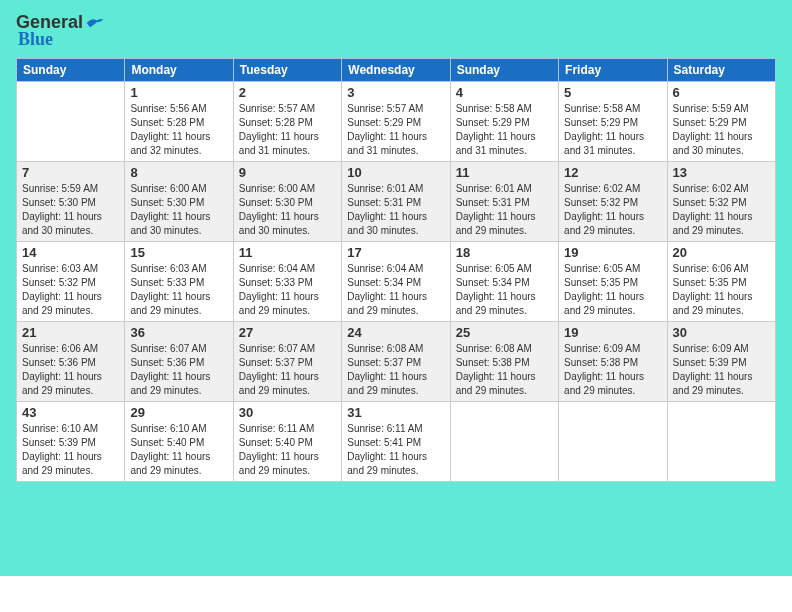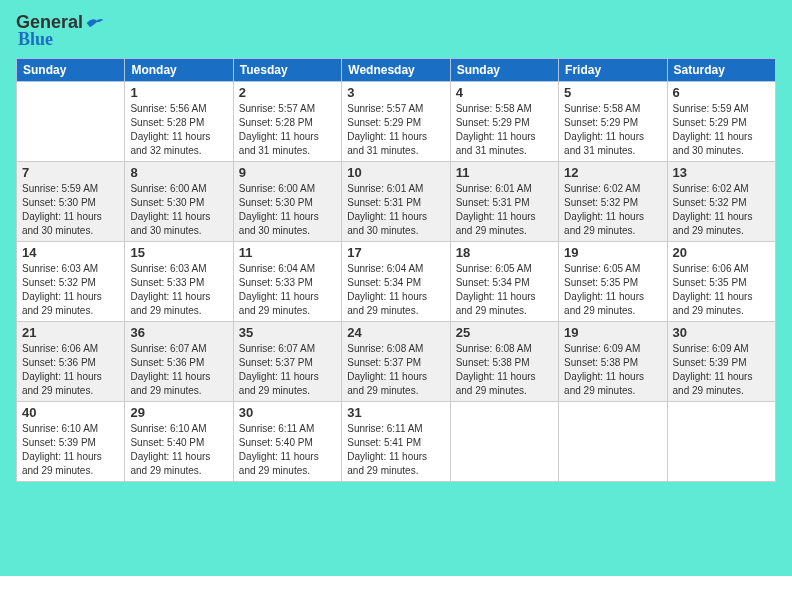--- a/index.html
+++ b/index.html
@@ -294,21 +294,21 @@
 and 29 minutes.</div>
           </td>
           <td>
             <span class="day-number">36</span>
             <div class="day-info" style="white-space: pre-line;">Sunrise: 6:07 AM
 Sunset: 5:36 PM
 Daylight: 11 hours
 and 29 minutes.</div>
           </td>
           <td>
-            <span class="day-number">35</span>
+            <span class="day-number">27</span>
             <div class="day-info" style="white-space: pre-line;">Sunrise: 6:07 AM
 Sunset: 5:37 PM
 Daylight: 11 hours
 and 29 minutes.</div>
           </td>
           <td>
             <span class="day-number">24</span>
             <div class="day-info" style="white-space: pre-line;">Sunrise: 6:08 AM
 Sunset: 5:37 PM
 Daylight: 11 hours
@@ -331,21 +331,21 @@
           <td>
             <span class="day-number">30</span>
             <div class="day-info" style="white-space: pre-line;">Sunrise: 6:09 AM
 Sunset: 5:39 PM
 Daylight: 11 hours
 and 29 minutes.</div>
           </td>
         </tr>
         <tr class="row-white">
           <td>
-            <span class="day-number">40</span>
+            <span class="day-number">43</span>
             <div class="day-info" style="white-space: pre-line;">Sunrise: 6:10 AM
 Sunset: 5:39 PM
 Daylight: 11 hours
 and 29 minutes.</div>
           </td>
           <td>
             <span class="day-number">29</span>
             <div class="day-info" style="white-space: pre-line;">Sunrise: 6:10 AM
 Sunset: 5:40 PM
 Daylight: 11 hours

